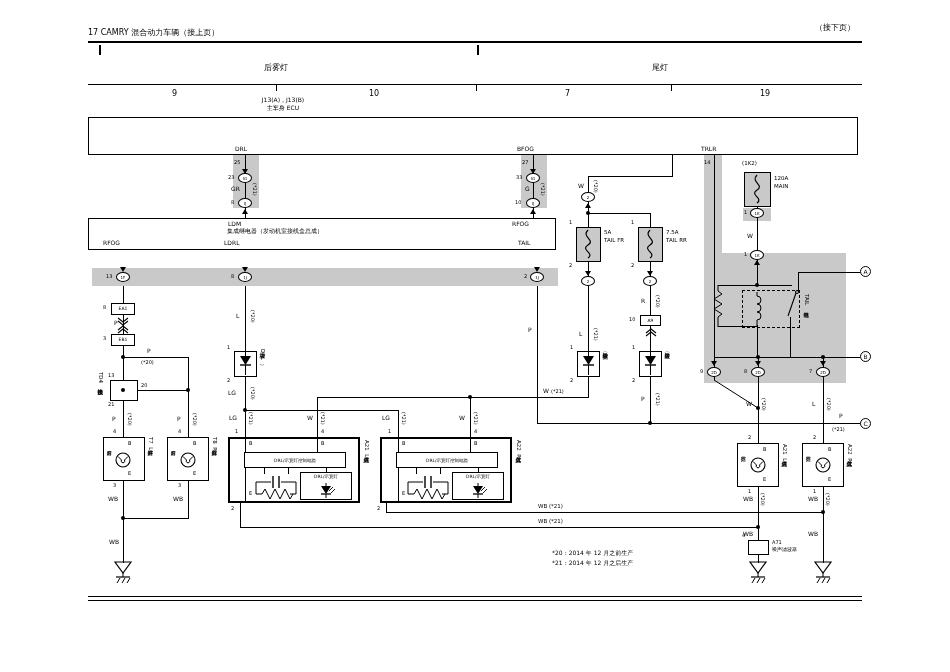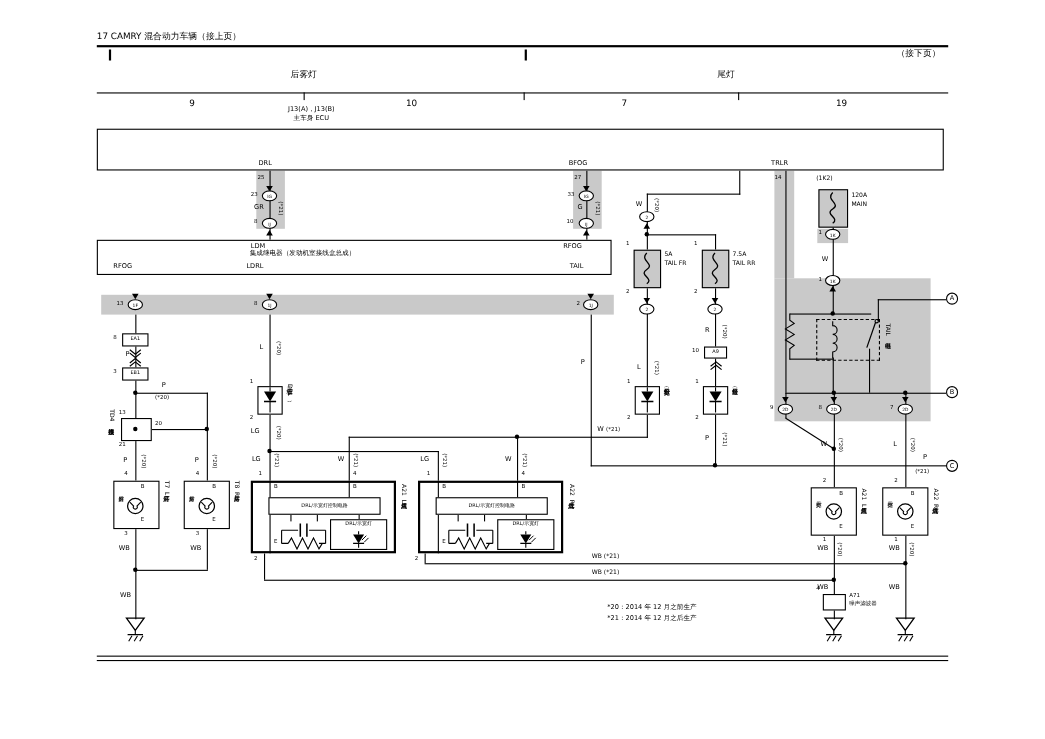--- a/index.html
+++ b/index.html
@@ -436,21 +436,21 @@
       <path d="M4,22 L7,17 M9,22 L12,17 M14,22 L17,17" stroke="#000" stroke-width="1" fill="none"></path>
     </svg>
   <svg class="sym" style="left:813px;top:561px" width="20" height="24">
       <path d="M2,1 H18 L10,12 Z" fill="none" stroke="#000" stroke-width="1.2"></path>
       <line x1="10" y1="12" x2="10" y2="16" stroke="#000"></line>
       <line x1="3" y1="16" x2="17" y2="16" stroke="#000" stroke-width="1.2"></line>
       <path d="M4,22 L7,17 M9,22 L12,17 M14,22 L17,17" stroke="#000" stroke-width="1" fill="none"></path>
     </svg>
 
   <div class="lbl f8" style="left:88px;top:29px">17  CAMRY 混合动力车辆（接上页）</div>
-  <div class="lbl f8" style="left:815px;top:45px">（接下页）</div>
+  <div class="lbl f8" style="left:815px;top:24px">（接下页）</div>
   <div class="lbl f8" style="left:264px;top:64px">后雾灯</div>
   <div class="lbl f8" style="left:652px;top:64px">尾灯</div>
   <div class="lbl f8" style="left:172px;top:90px">9</div>
   <div class="lbl f8" style="left:369px;top:90px">10</div>
   <div class="lbl f8" style="left:565px;top:90px">7</div>
   <div class="lbl f8" style="left:760px;top:90px">19</div>
 
   <div class="lbl f6" style="left:231px;top:186px">GR</div>
   <div class="rot" style="left:252px;top:183px">(*21)</div>
   <div class="lbl f6" style="left:525px;top:186px">G</div>

